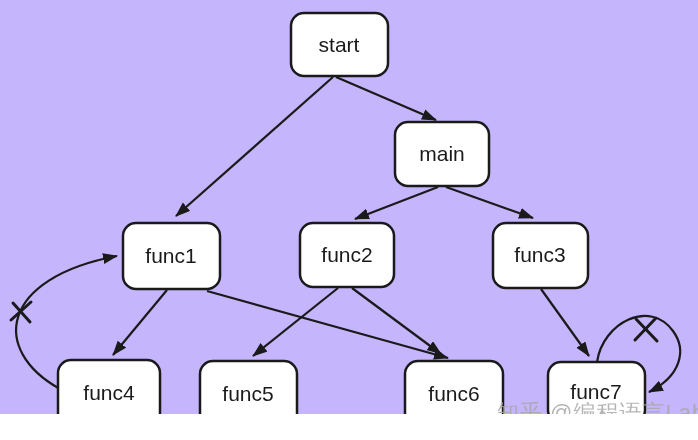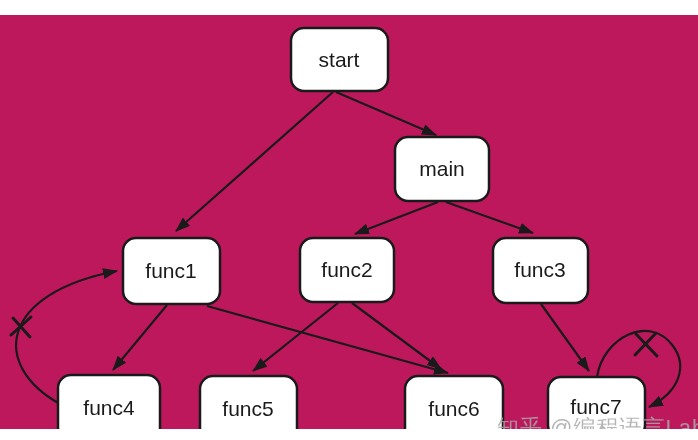--- a/index.html
+++ b/index.html
@@ -4,24 +4,23 @@
 <style>
   html, body {
     margin: 0;
     padding: 0;
     background: #ffffff;
   }
   .canvas {
     position: relative;
     width: 698px;
     height: 414px;
-    background: #be185d;
+    background: #c4b5fd;
     overflow: hidden;
     font-family: "Liberation Sans", "DejaVu Sans", sans-serif;
-    margin-top: 15px;
   }
   svg text.node-label {
     font-family: "Liberation Sans", "DejaVu Sans", sans-serif;
     font-size: 21px;
     fill: #1a1a1a;
   }
   svg text.watermark {
     font-family: "Liberation Sans", "DejaVu Sans", sans-serif;
     font-size: 22px;
     fill: #a8a8a8;

